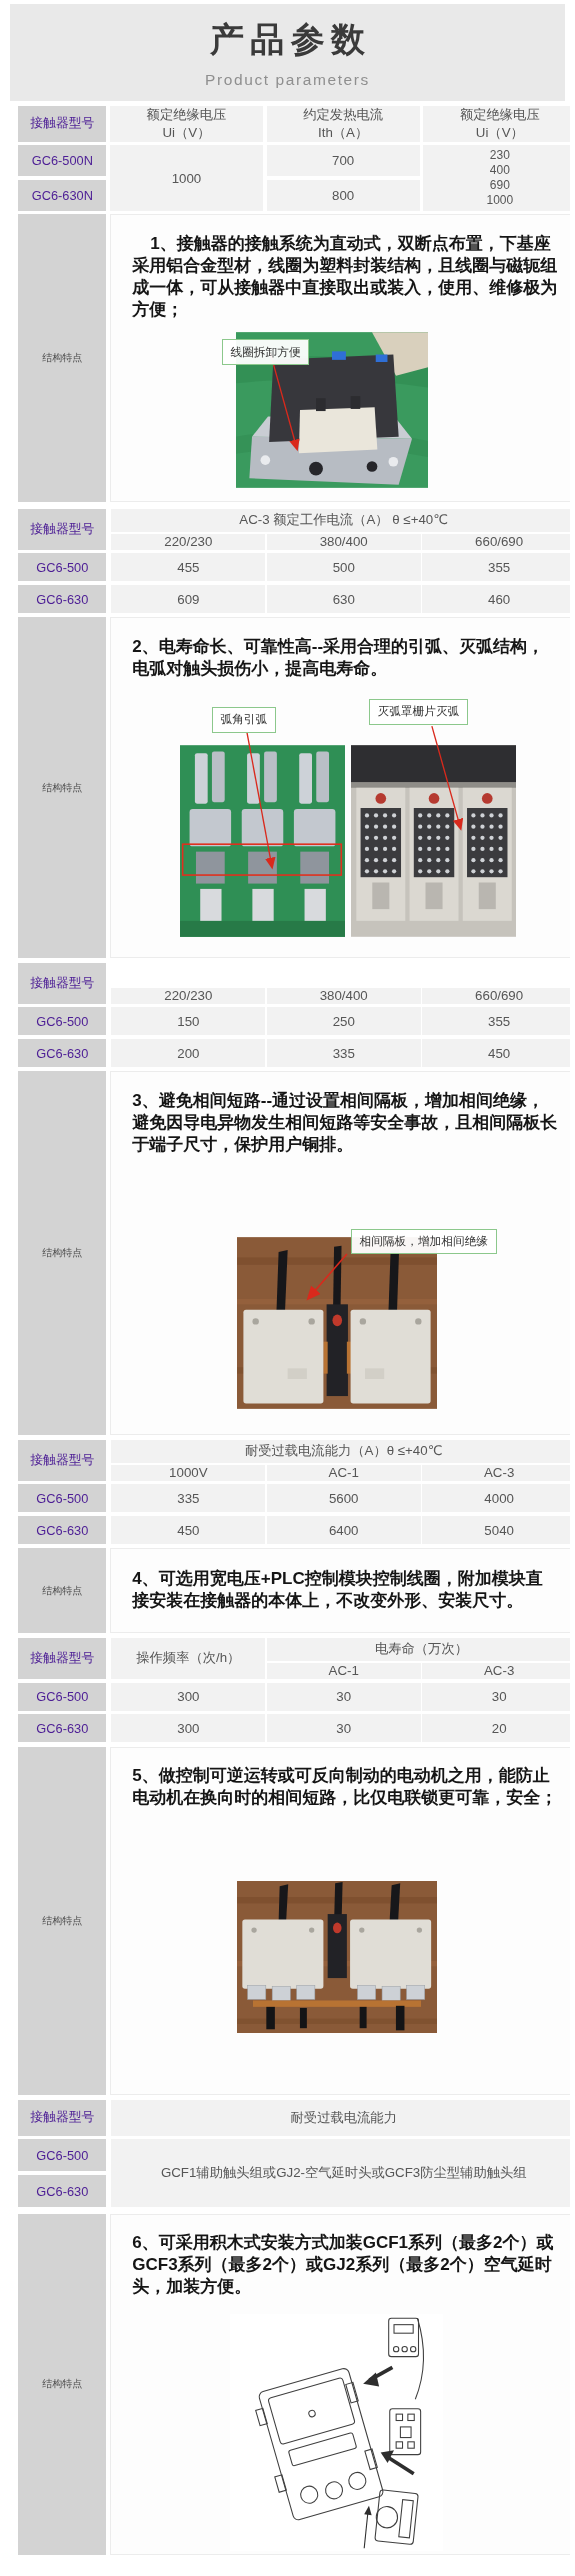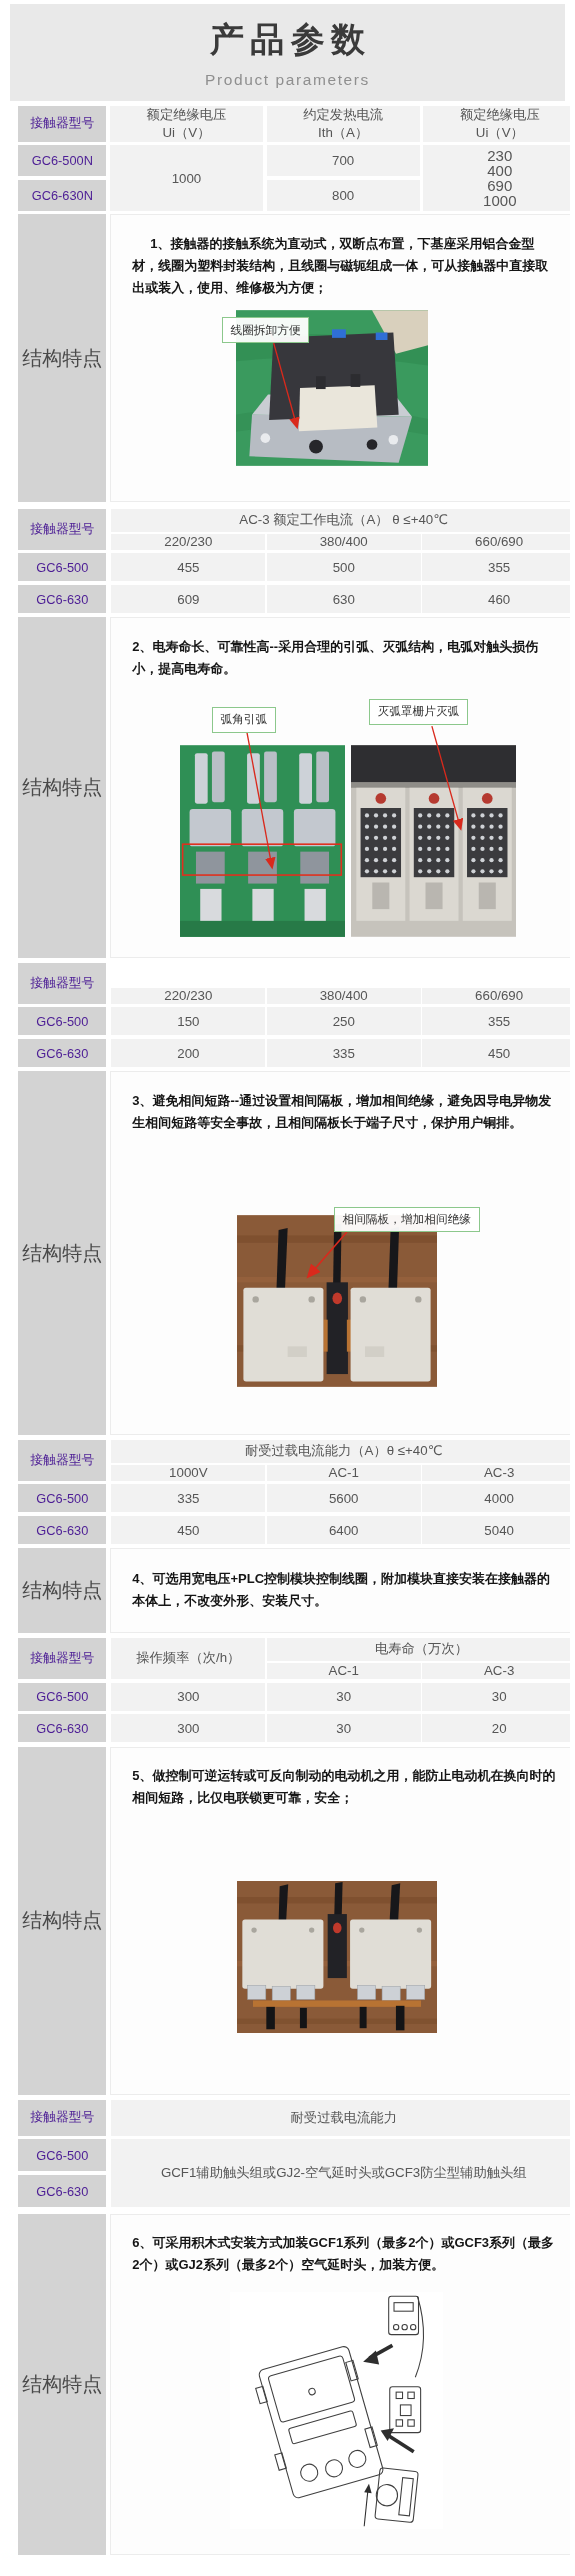--- a/index.html
+++ b/index.html
@@ -12,21 +12,21 @@
                  display:flex; flex-direction:column; align-items:center; justify-content:center; }
   .title { font-size:34px; font-weight:700; color:#3a3a3a; letter-spacing:6.4px; text-indent:6.4px; }
   .subtitle { margin-top:7.5px; font-size:15.5px; color:#8f8f8f; letter-spacing:1.6px; }
 
   
   .tbl { margin-left:12.8px; width:558px; display:grid; }
   .cell { display:flex; align-items:center; justify-content:center; text-align:center; }
   .lbl  { background:#d3d3d3; color:#4c1d95; font-size:12.8px; }
   .hd, .val { background:#f2f2f2; color:#565656; font-size:13.3px; }
   .hd2 { flex-direction:column; line-height:18px; }
-  .lines4 { flex-direction:column; font-size:15px; line-height:15px;text-align:right; }
+  .lines4 { flex-direction:column; font-size:12px; line-height:15px;text-align:right; }
 
   .t1 { margin-top:4.3px; grid-template-columns:88px 1fr 1fr 1fr; grid-template-rows:36px 3.7px 31px 3.7px 31px; column-gap:3.7px; }
   .t1 .a-lblh{grid-area:1/1;} .t1 .a-c2{grid-area:1/2;} .t1 .a-c3{grid-area:1/3;} .t1 .a-c4{grid-area:1/4;}
   .t1 .a-m1{grid-area:3/1;} .t1 .a-m2{grid-area:5/1;}
   .t1 .a-ui{grid-area:3/2/6/3;} .t1 .a-i1{grid-area:3/3;} .t1 .a-i2{grid-area:5/3;} .t1 .a-ue{grid-area:3/4/6/5;}
 
   .t2x { grid-template-columns:88px 2.7px 1fr 1fr 1fr; grid-template-rows:23.5px 1.6px 16px 3.7px 28px 3.7px 28px; column-gap:1.1px; }
   .t2x .a-lblh{grid-area:1/1/4/2;} .t2x .a-span{grid-area:1/3/2/6; font-size:13.3px;}
   .t2x .a-s1{grid-area:3/3;} .t2x .a-s2{grid-area:3/4;} .t2x .a-s3{grid-area:3/5;}
   .t2x .a-m1{grid-area:5/1;} .t2x .a-m2{grid-area:7/1;}
@@ -36,23 +36,23 @@
 
   .t6 { margin-top:5.3px; grid-template-columns:88px 2.7px 1fr; grid-template-rows:36px 3.7px 32px 3.7px 32px; column-gap:1.1px; }
   .t6 .a-lblh{grid-area:1/1;} .t6 .a-span{grid-area:1/3;}
   .t6 .a-m1{grid-area:3/1;} .t6 .a-m2{grid-area:5/1;} .t6 .a-merged{grid-area:3/3/6/4;}
 
   .mt8{margin-top:4.3px;} .mt12{margin-top:6.4px;}
 
   
   .feat { margin-left:12.8px; width:558px; display:flex; }
   .feat-label { flex:0 0 88px; background:#d3d3d3; display:flex; align-items:center; justify-content:center;
-                font-size:20px; color:#4a4a4a; }
+                font-size:10px; color:#4a4a4a; }
   .feat-body { flex:1; margin-left:3.7px; background:#fdfdfd; border:0.5px solid #ececec; position:relative; }
-  .ftext { padding:17.6px 18px 0 21.3px; font-size:13px; line-height:22px; font-weight:700; color:#151515; }
+  .ftext { padding:17.6px 18px 0 21.3px; font-size:17px; line-height:22px; font-weight:700; color:#151515; }
   .indent { text-indent:18px; }
   .stage { position:relative; }
   .abs { position:absolute; }
   .photo { display:block; }
   .callout { position:absolute; display:inline-flex; align-items:center; justify-content:center;
              padding:4.3px 7.5px; background:rgba(255,255,255,.95); border:1.1px solid #8cc88c;
              font-size:11.7px; color:#333; white-space:nowrap; z-index:3; }
   .overlay { position:absolute; left:0; top:0; width:100%; height:100%; z-index:2; pointer-events:none; }
 
   .s1{margin-top:3.2px; height:288px;} .s2{height:341px;} .s3{height:364px;}
@@ -339,21 +339,21 @@
             <rect x="206" y="196" width="8" height="60" fill="#b87333"></rect>
           <rect x="12" y="136" width="150" height="176" rx="5" fill="#e0ddd6"></rect>
           <rect x="213" y="136" width="150" height="176" rx="5" fill="#e0ddd6"></rect>
           <circle cx="35" cy="158" r="6" fill="#a9a69e"></circle>
             <circle cx="140" cy="158" r="6" fill="#a9a69e"></circle>
           <circle cx="236" cy="158" r="6" fill="#a9a69e"></circle>
             <circle cx="340" cy="158" r="6" fill="#a9a69e"></circle>
           <rect x="95" y="246" width="36" height="20" fill="#d2cfc7"></rect>
             <rect x="240" y="246" width="36" height="20" fill="#d2cfc7"></rect>
         </svg>
-        <div class="callout" style="left:223px; top:1.6px;">
+        <div class="callout" style="left:240px; top:1.6px;">
           <span>相间隔板，增加相间绝缘</span>
         </div>
         <svg class="overlay" viewBox="0 0 874 360">
           <defs>
               <marker id="ah3" markerWidth="10" markerHeight="10" refX="7" refY="4" orient="auto">
                 <path d="M0,0 L9,4 L0,8 Z" fill="#d9291c"></path>
               </marker>
             </defs>
           <line x1="444" y1="50" x2="372" y2="133" stroke="#d9291c" stroke-width="3" marker-end="url(#ah3)"></line>
         </svg>

